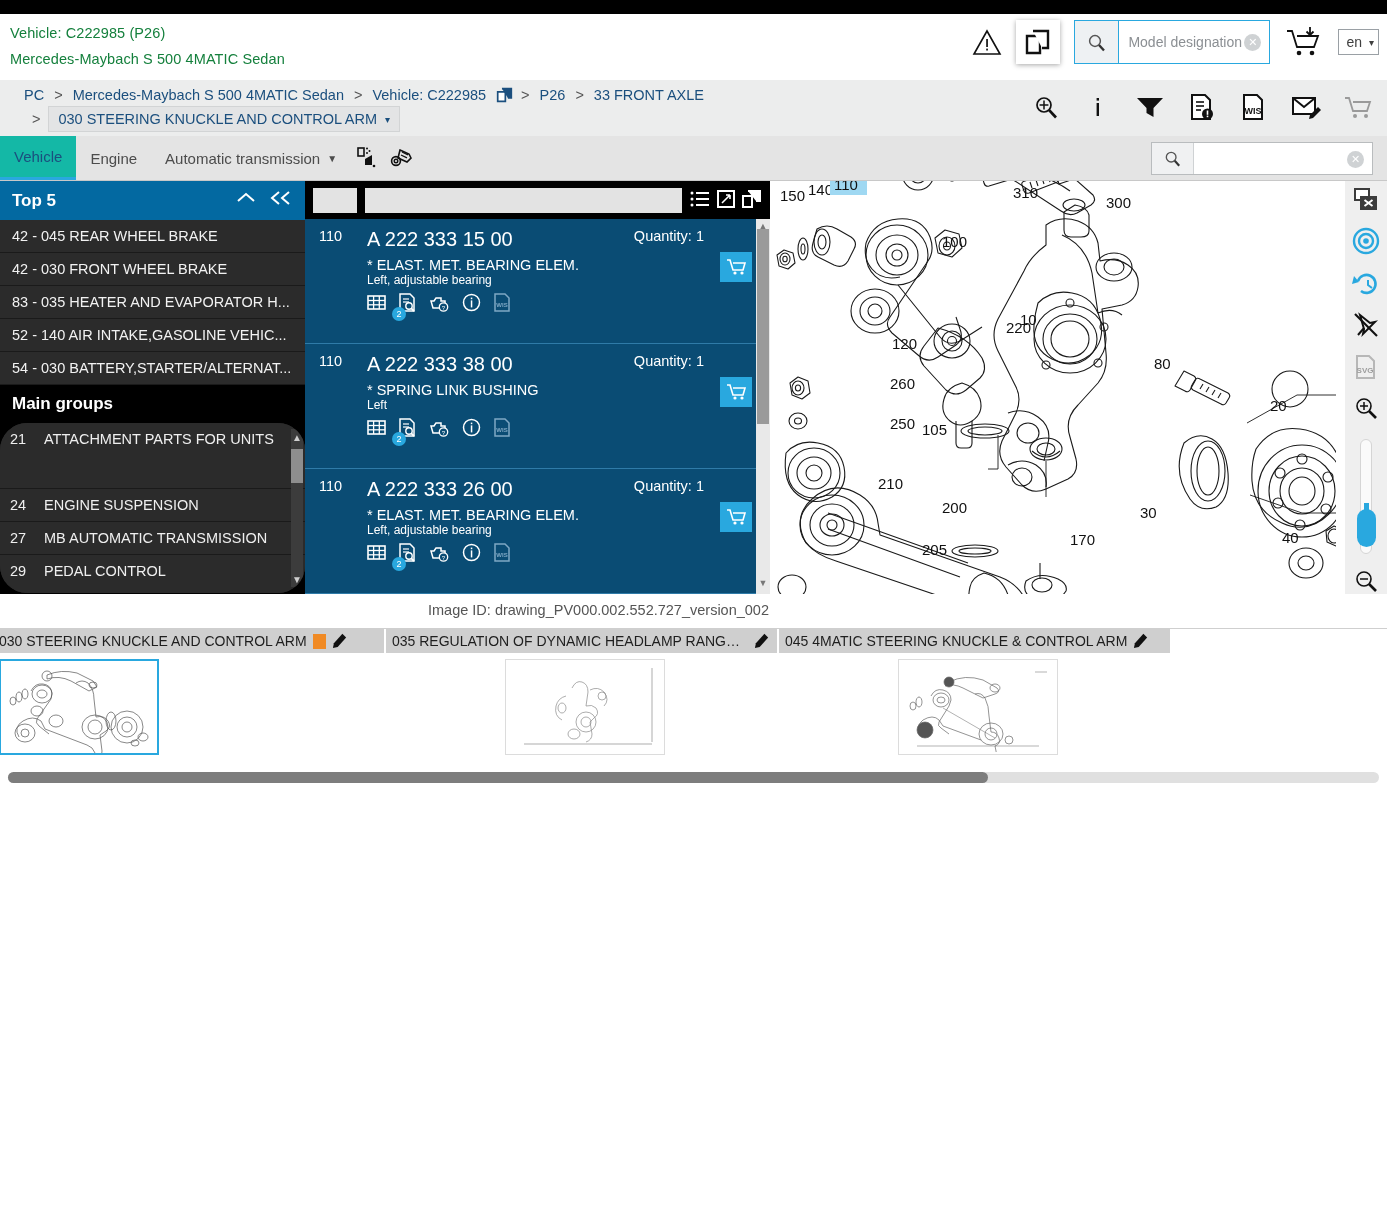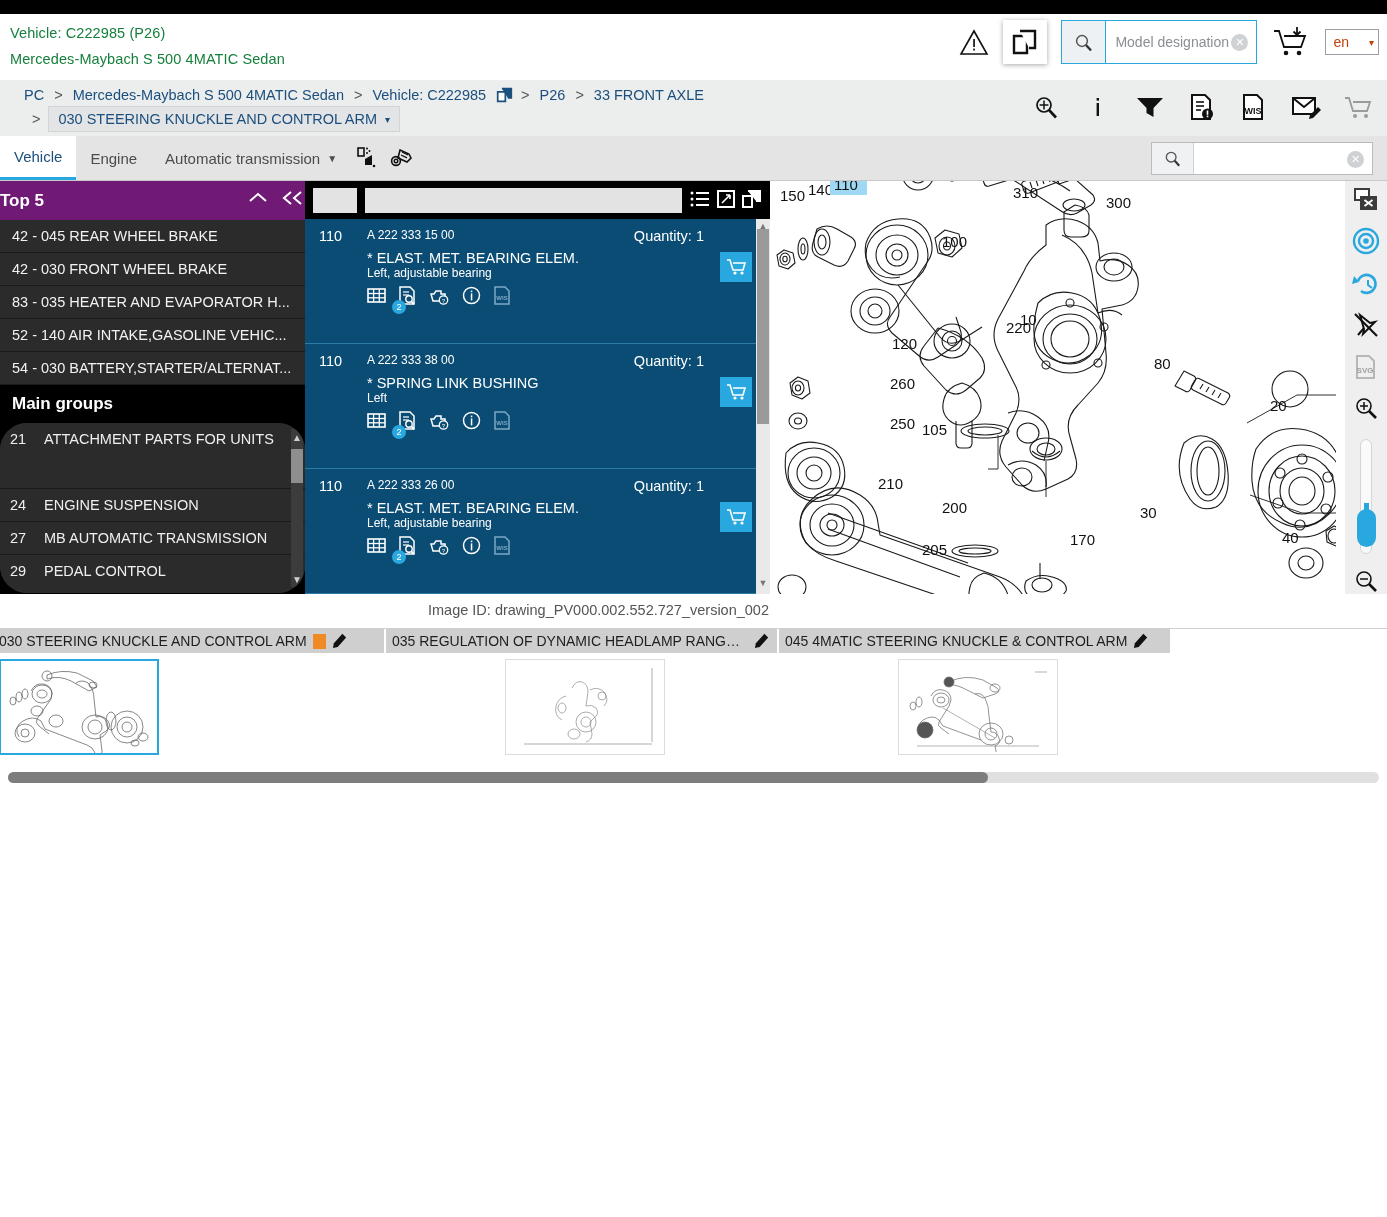--- a/index.html
+++ b/index.html
@@ -34,21 +34,21 @@
   .srch-ico-box { width:44px; background:#eef1f3; display:flex; align-items:center; justify-content:center;
                   border-right:1px solid #29a8df; }
   .srch-field { width:150px; display:flex; align-items:center; position:relative; padding-left:9px; }
   .srch-field .ph { color:#8b8f93; font-size:14px; white-space:nowrap; overflow:hidden; }
   .clr-x { position:absolute; right:8px; width:17px; height:17px; border-radius:50%;
            background:#cfd2d4; color:#fff; font-size:11px; display:flex; align-items:center;
            justify-content:center; line-height:1; }
   .cart-ico { width:40px; height:34px; }
   .lang-sel {
     border:1px solid #9aa0a5; background:#fff; height:26px; padding:0 4px 0 7px;
-    font-size:14px; display:flex; align-items:center; gap:20px; color:#c2410c;
+    font-size:14px; display:flex; align-items:center; gap:7px; color:#404040;
   }
 
   
   .crumb-bar { background:#eceded; padding:6px 0 4px 18px; min-height:54px; }
   .crumb-row { display:flex; align-items:center; flex-wrap:wrap; gap:0px; }
   .crumb { color:#1b4f7e; font-size:14.5px; padding:0 6px; white-space:nowrap; }
   .crumb.sep { color:#555; padding:0 4px; }
   .crumb.pill {
     background:#e3e4e5; border:1px solid #d2d4d5; padding:4px 9px;
     display:inline-flex; align-items:center; gap:8px; margin-left:4px;
@@ -57,39 +57,39 @@
     position:absolute; right:14px; top:92px; display:flex; align-items:center; gap:22px;
   }
   .cr-ico { width:30px; height:30px; display:flex; align-items:center; justify-content:center; }
 
   
   .tabbar {
     background:#e4e4e4; height:45px; display:flex; align-items:stretch;
     border-bottom:1px solid #c8c8c8; position:relative;
   }
   .tab { padding:0 14px; display:flex; align-items:center; font-size:15px; color:#4c4c4c; cursor:pointer; }
-  .tab.active { background:#ffffff; color:#1b4f7e; border-bottom:3px solid #29a8df; }
+  .tab.active { background:#14b8a6; color:#1b4f7e; border-bottom:3px solid #29a8df; }
   .tab .caret { margin-left:7px; font-size:10px; }
   .tab-ico { width:34px; display:flex; align-items:center; justify-content:center; }
   .tab-search {
     position:absolute; right:14px; top:6px; display:flex; height:33px;
     border:1px solid #b9bcbe; background:#fff; width:222px;
   }
   .tab-search .box { width:42px; background:#f0f1f2; border-right:1px solid #cfd2d4;
                      display:flex; align-items:center; justify-content:center; }
   .tab-search .inp { flex:1; position:relative; }
 
   
   .main { display:flex; height:413px; }
 
   
   .sidebar { width:305px; background:#000; position:relative; }
   .sb-title {
-    background:#701a75; color:#fff; font-size:17px; font-weight:bold;
-    padding:9px 0; display:flex; align-items:center; justify-content:space-between;
+    background:#0369a1; color:#fff; font-size:17px; font-weight:bold;
+    padding:9px 12px; display:flex; align-items:center; justify-content:space-between;
   }
   .sb-title .ctrls { display:flex; gap:12px; align-items:center; }
   .sb-item {
     background:#2b2b2b; color:#f2f2f2; font-size:14.5px;
     padding:8px 12px; border-bottom:1px solid #1a1a1a; white-space:nowrap;
     overflow:hidden; text-overflow:ellipsis;
   }
   .grp-title { background:#000; color:#fff; font-weight:bold; font-size:17px; padding:9px 12px; }
   .grp-scroll { position:relative; height:170px; overflow:hidden; background:#2b2b2b;border-radius:27px; }
   .grp-item { display:flex; background:#2b2b2b; color:#efefef; font-size:14.5px;
@@ -106,21 +106,21 @@
   .parts-head { background:#000; height:38px; display:flex; align-items:center; padding:0 8px; gap:8px; }
   .ph-box1 { width:44px; height:25px; background:#e3e3e3; }
   .ph-box2 { flex:1; height:25px; background:#e3e3e3; }
   .ph-icons { display:flex; gap:7px; align-items:center; }
   .part-card {
     background:#0a4c74; color:#fff; padding:9px 14px 7px 14px;
     border-bottom:1px solid #2f7ba8; position:relative; height:125px;
   }
   .pc-top { display:flex; }
   .pc-pos { width:48px; font-size:14.5px; }
-  .pc-num { font-size:12px; }
+  .pc-num { font-size:20px; }
   .pc-qty { position:absolute; right:66px; top:9px; font-size:14.5px; }
   .pc-desc { padding-left:48px; font-size:14.5px; margin-top:6px; }
   .pc-sub  { padding-left:48px; font-size:12px; }
   .pc-icons { padding-left:48px; display:flex; gap:12px; align-items:center; margin-top:6px; }
   .cart-sq { position:absolute; right:18px; top:33px; width:32px; height:30px; background:#29a8df;
              display:flex; align-items:center; justify-content:center; }
   .badge { position:absolute; background:#29a8df; color:#fff; border-radius:50%;
            width:14px; height:14px; font-size:9px; display:flex; align-items:center;
            justify-content:center; margin-left:-6px; margin-top:-8px; }
   .parts-sb { position:absolute; right:0; top:38px; bottom:0; width:14px; background:#e9e9e9; }

